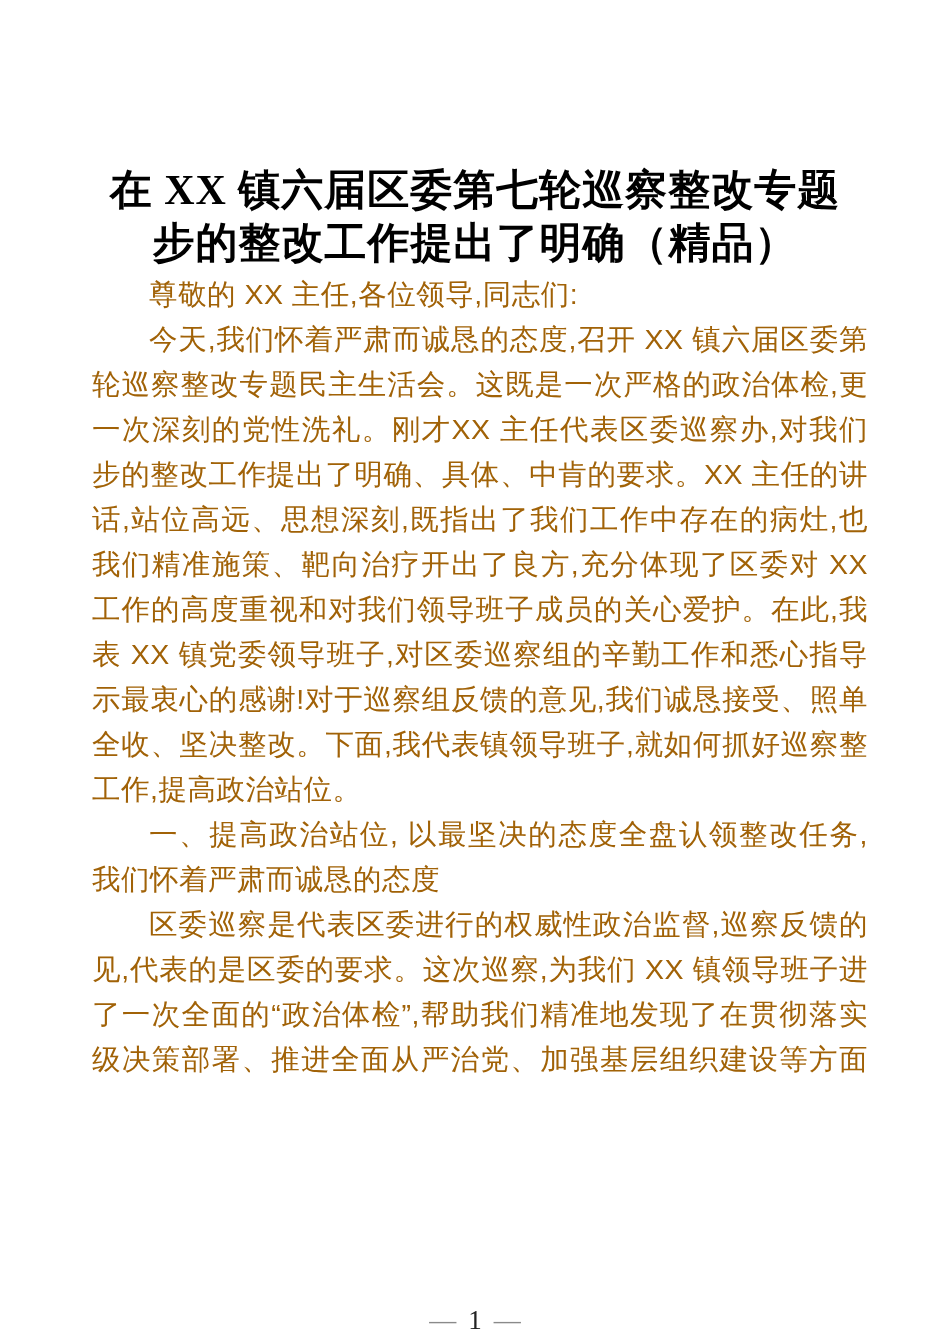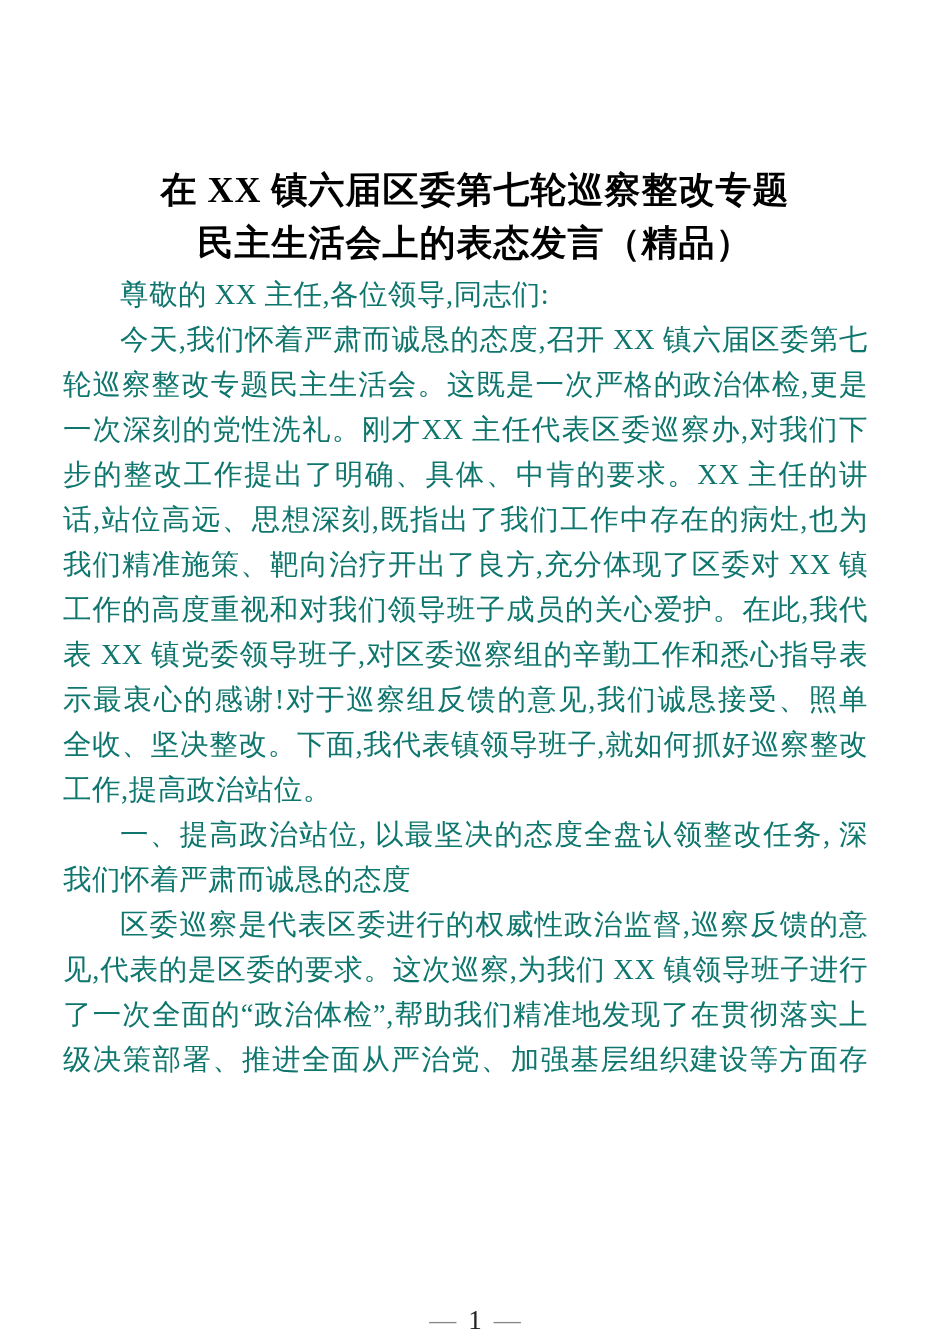--- a/index.html
+++ b/index.html
@@ -12,29 +12,28 @@
     position: relative;
     width: 950px; height: 1344px;
     background: #ffffff;
     overflow: hidden;
   }
   .doc-title {
     margin: 164px 55px 0 55px;
     text-align: center;
     font-family: "Liberation Serif", serif;
     font-weight: bold;
-    font-size: 36px;
+    font-size: 42px;
     line-height: 53px;
     color: #000000;
     letter-spacing: 1px;
   }
   .doc-body {
-    margin: 2px 82px 0 63px;
-    color: #0f766e;
-    font-family: Liberation Serif, serif;
+    margin: 2px 82px 0 92px;
+    color: #a16207;
   }
   .para { margin: 0; }
   .line {
     font-size: 28.5px;
     line-height: 45px;
     height: 45px;
     overflow: hidden;
     text-align: justify;
     text-align-last: justify;
     letter-spacing: 0.5px;
@@ -54,21 +53,21 @@
   .footer .dash { color: #8a8a8a; }
   .footer .pagenum { margin: 0 12px; color: #222222; }
 </style>
 </head>
 <body>
 
 <div class="page">
 
   <div class="doc-title">
     <div class="title-line">在 XX 镇六届区委第七轮巡察整改专题</div>
-    <div class="title-line">民主生活会上的表态发言（精品）</div>
+    <div class="title-line">步的整改工作提出了明确（精品）</div>
   </div>
 
   <div class="doc-body" id="doc-body">
       <div class="para">
         <div class="line first last">尊敬的 XX 主任,各位领导,同志们:</div>
       </div>
       <div class="para">
         <div class="line first">今天,我们怀着严肃而诚恳的态度,召开 XX 镇六届区委第七</div>
         <div class="line">轮巡察整改专题民主生活会。这既是一次严格的政治体检,更是</div>
         <div class="line">一次深刻的党性洗礼。刚才XX 主任代表区委巡察办,对我们下一</div>

